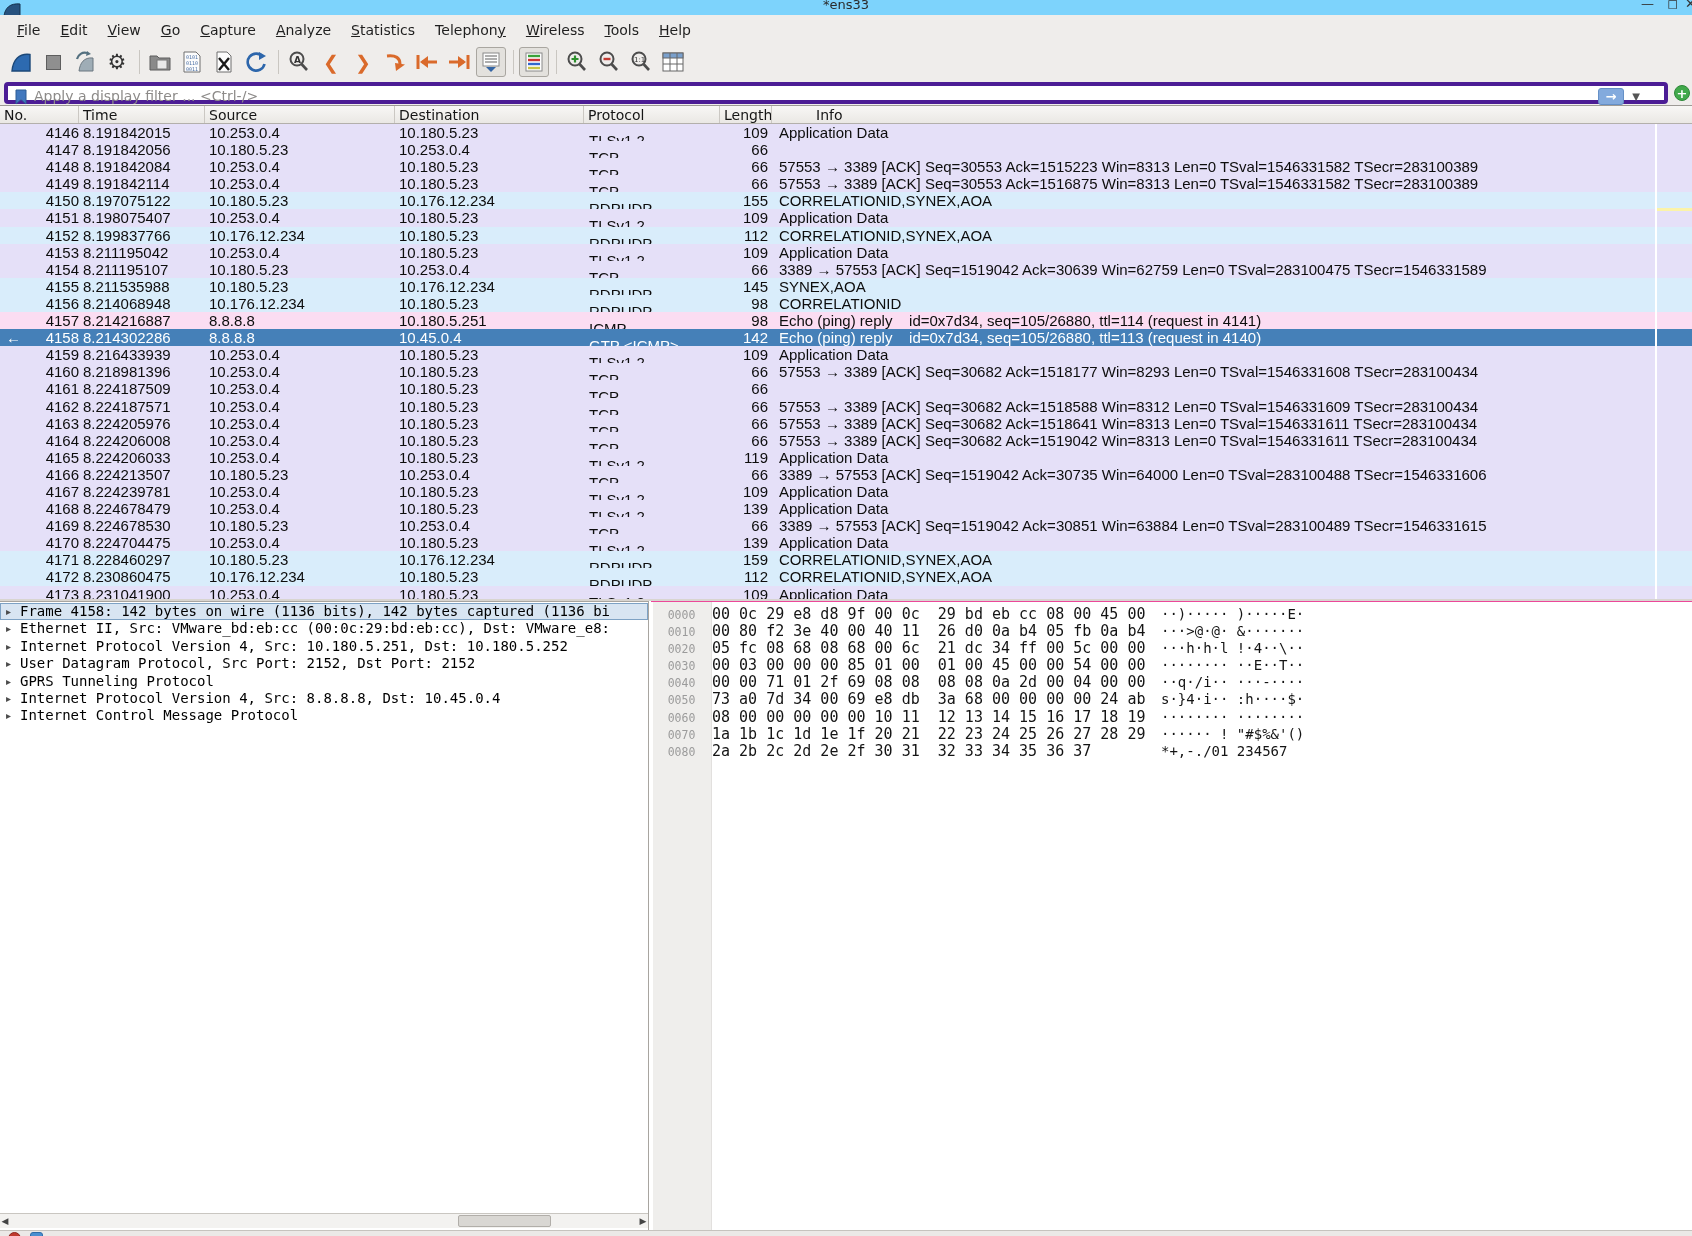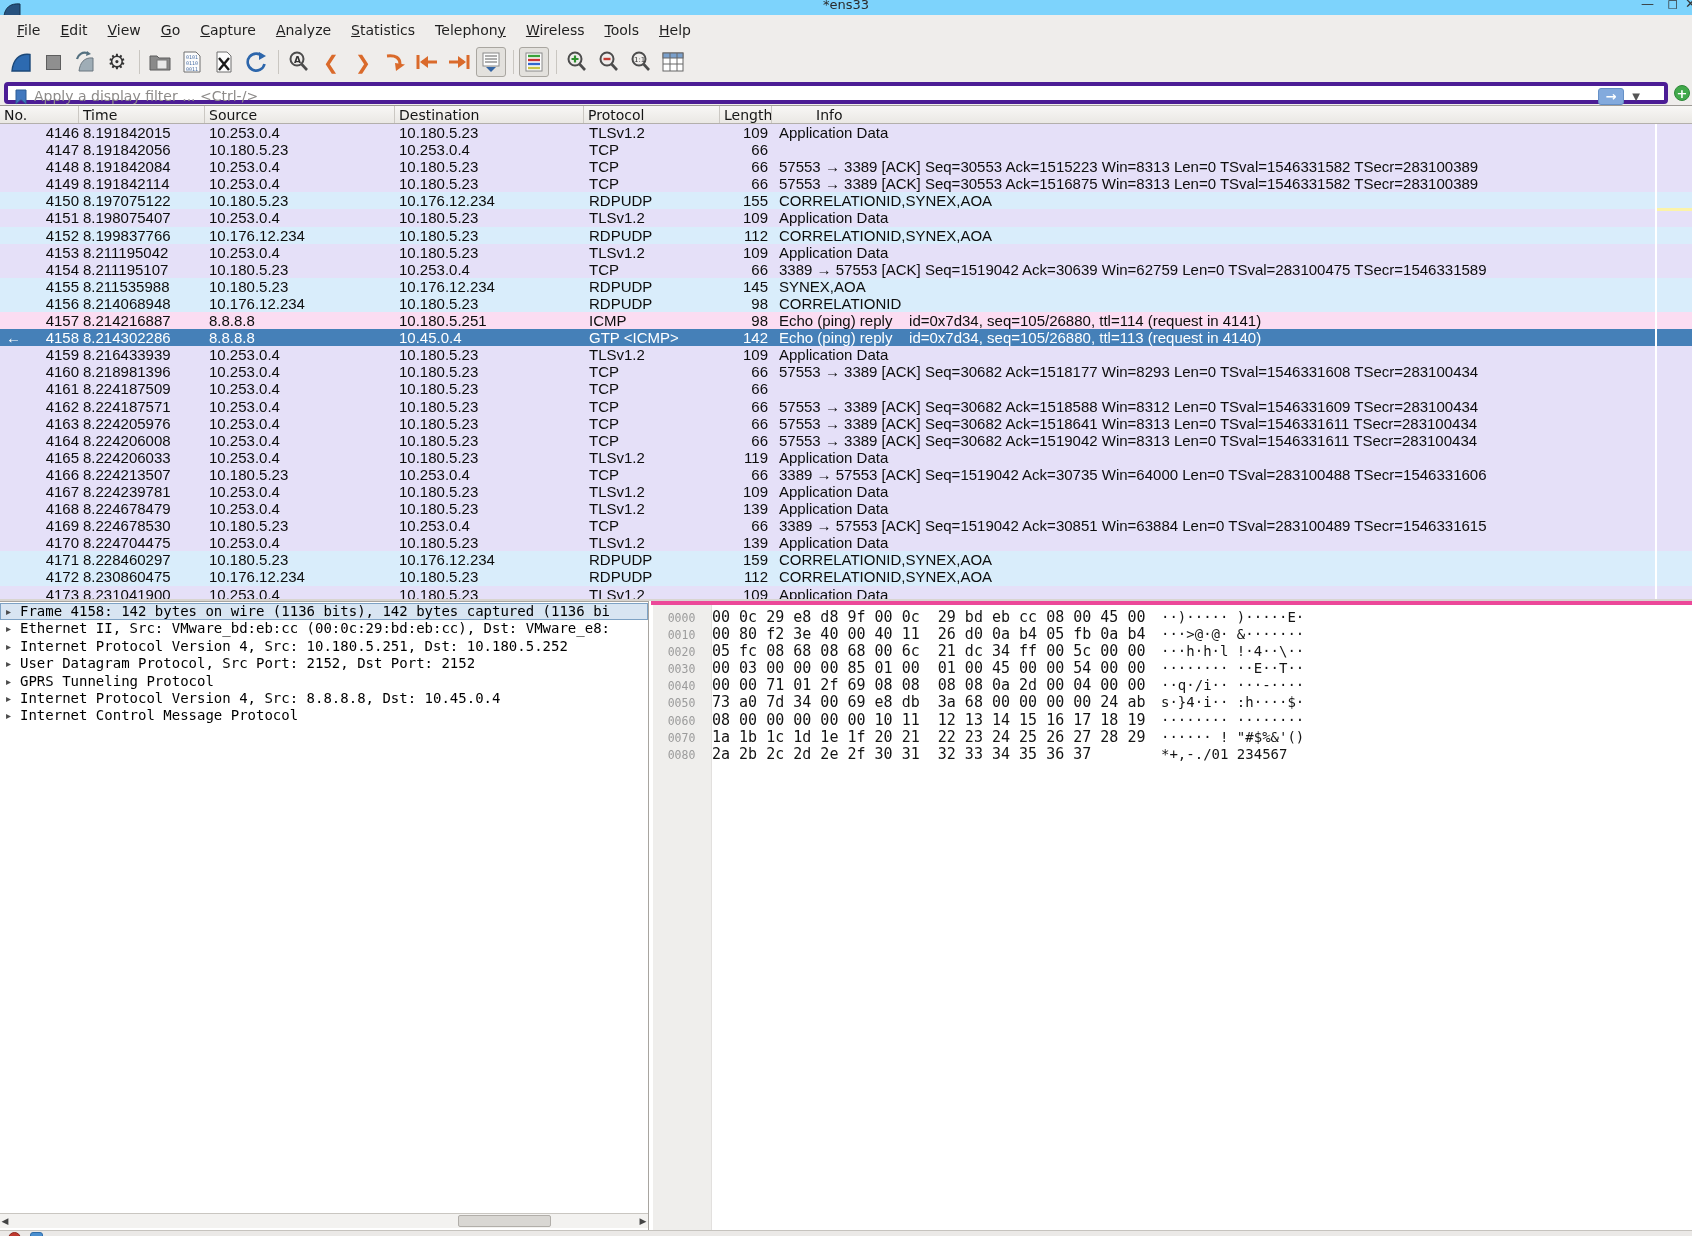--- a/index.html
+++ b/index.html
@@ -50,21 +50,21 @@
         display:flex;font-size:14px;color:#151515;}
   .phcell{border-right:1px solid #cbc8c3;padding:0 0 0 4px;white-space:nowrap;overflow:hidden;line-height:18px;}
   .rows{position:absolute;left:0;top:18px;width:1655px;height:475px;overflow:hidden;
         font-family:Liberation Sans, sans-serif;font-size:15px;color:#0d0d0d;}
   .prow{display:flex;height:17.1px;line-height:17.2px;white-space:pre;}
   .cell{overflow:hidden;flex:none;}
   .c-no{width:79px;text-align:right;position:relative;}
   .c-time{width:126px;padding-left:4px;}
   .c-src{width:190px;padding-left:4px;}
   .c-dst{width:189px;padding-left:4px;}
-  .c-pro{width:136px;padding-left:5px;}
+  .c-pro{width:136px;padding-left:5px;margin-top:8px;}
   .c-len{width:52px;text-align:right;padding-right:4px;}
   .c-info{flex:1 1 auto;padding-left:7px;}
   .s-lav{background:#e5e0f8;}
   .s-blu{background:#d9edfb;}
   .s-pnk{background:#fbddf2;}
   .s-sel{background:#4580b8;color:#fff;}
   .marker{position:absolute;left:6px;color:#fff;}
   
   .minimap{position:absolute;left:1657px;top:18px;width:35px;height:475px;background:#e5e0f8;}
   .mband{width:100%;}
@@ -79,21 +79,21 @@
   .dline{height:17.4px;line-height:17.4px;font-family:var(--mono);font-size:14px;color:#000;
          white-space:pre;position:relative;padding-left:20px;overflow:hidden;}
   .dline .tri{position:absolute;left:6px;top:0;font-size:10px;color:#4c4c4c;font-family:var(--sans);}
   .dline.sel{background:#d8e5f2;outline:1px solid #7ea2c4;outline-offset:-1px;}
   .hscroll{position:absolute;left:0;bottom:2px;width:648px;height:15px;background:#f3f2f0;
            border-top:1px solid #c9c6c1;}
   .hs-arrow{position:absolute;top:0;width:10px;height:14px;color:#444;font-size:9px;line-height:14px;text-align:center;}
   .hs-thumb{position:absolute;left:458px;top:1px;width:93px;height:12px;background:#d9d7d3;
             border:1px solid #b1aea9;border-radius:2px;}
   .hexpane{position:absolute;left:651px;top:0;width:1041px;height:629px;background:#fff;
-           border-top:4px solid #ec4899;overflow:hidden;}
+           border-top:1px solid #ec4899;overflow:hidden;}
   .offsetstrip{position:absolute;left:2px;top:0;width:59px;height:100%;background:#efeeec;
                border-right:1px solid #e2e0de;}
   .hlines{position:absolute;left:0;top:4px;width:100%;}
   .hline{height:17.1px;line-height:17.1px;white-space:pre;display:flex;align-items:baseline;}
   .hoff{flex:none;width:61px;text-align:center;font-family:var(--mono);font-size:11.5px;color:#9b9b9b;}
   .hhex{flex:none;width:430px;font-family:var(--mono);font-size:15px;color:#141414;}
   .hasc{flex:none;margin-left:19px;font-family:var(--mono);font-size:14px;color:#141414;}
   
   .statusstrip{position:absolute;left:0;top:1230px;width:100%;height:6px;background:#ebe9e7;
                border-top:1px solid #c6c3be;overflow:hidden;}

